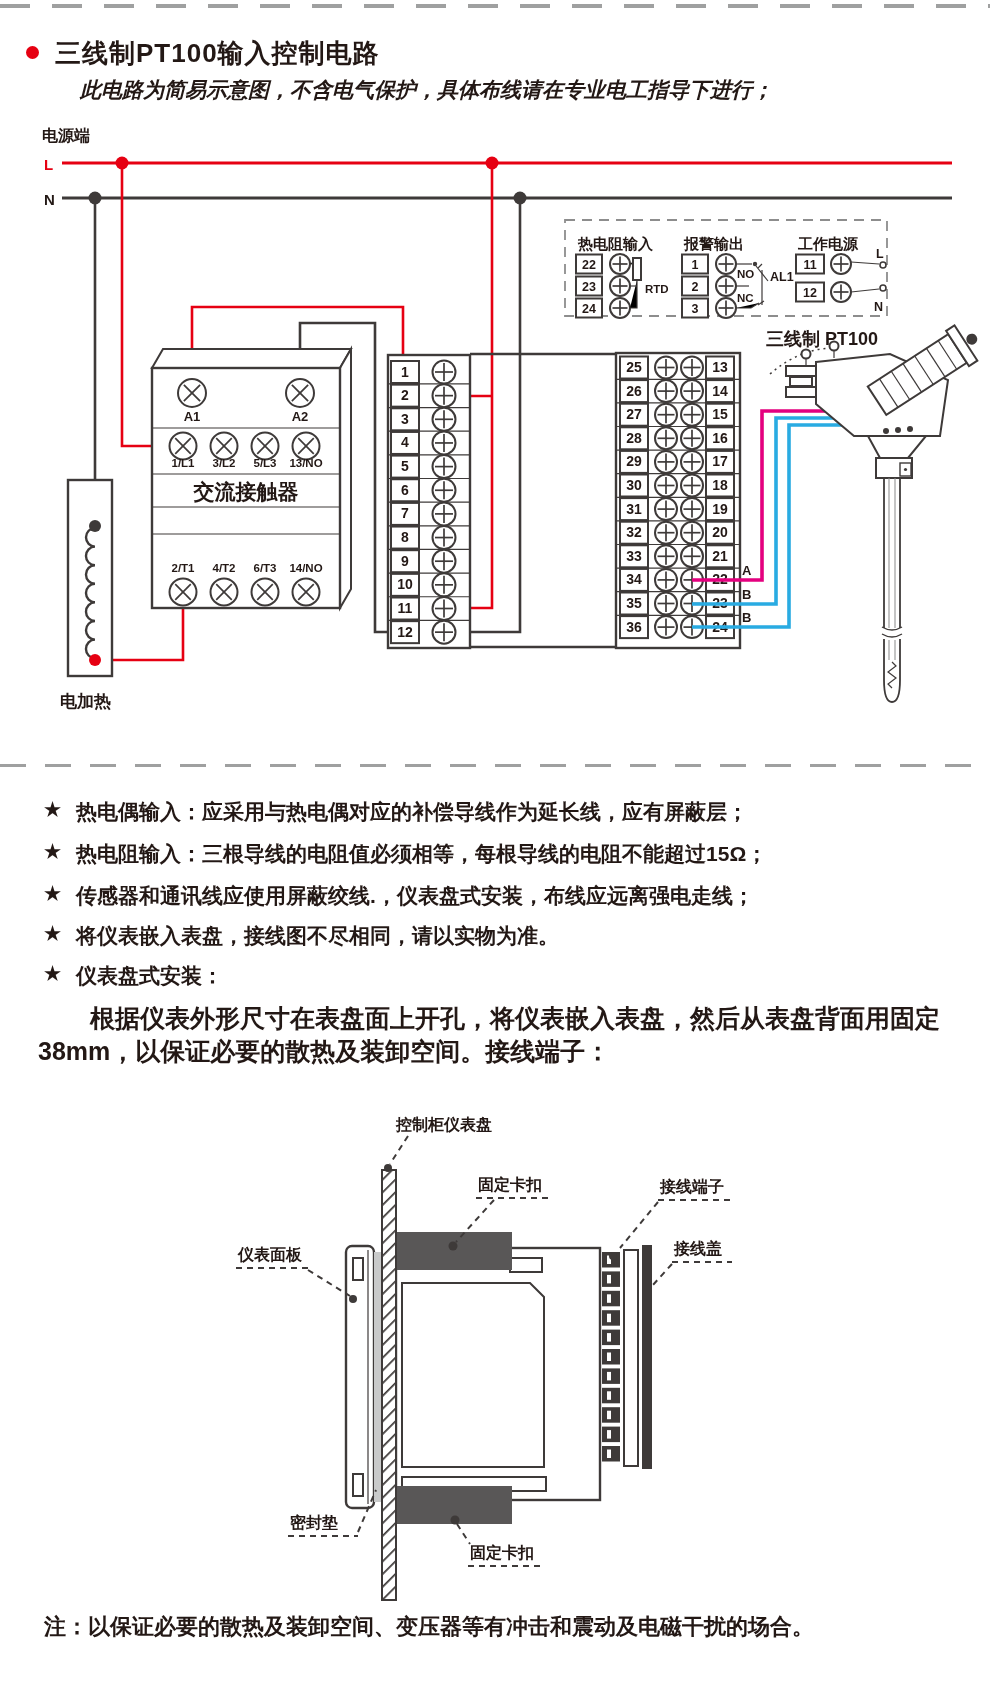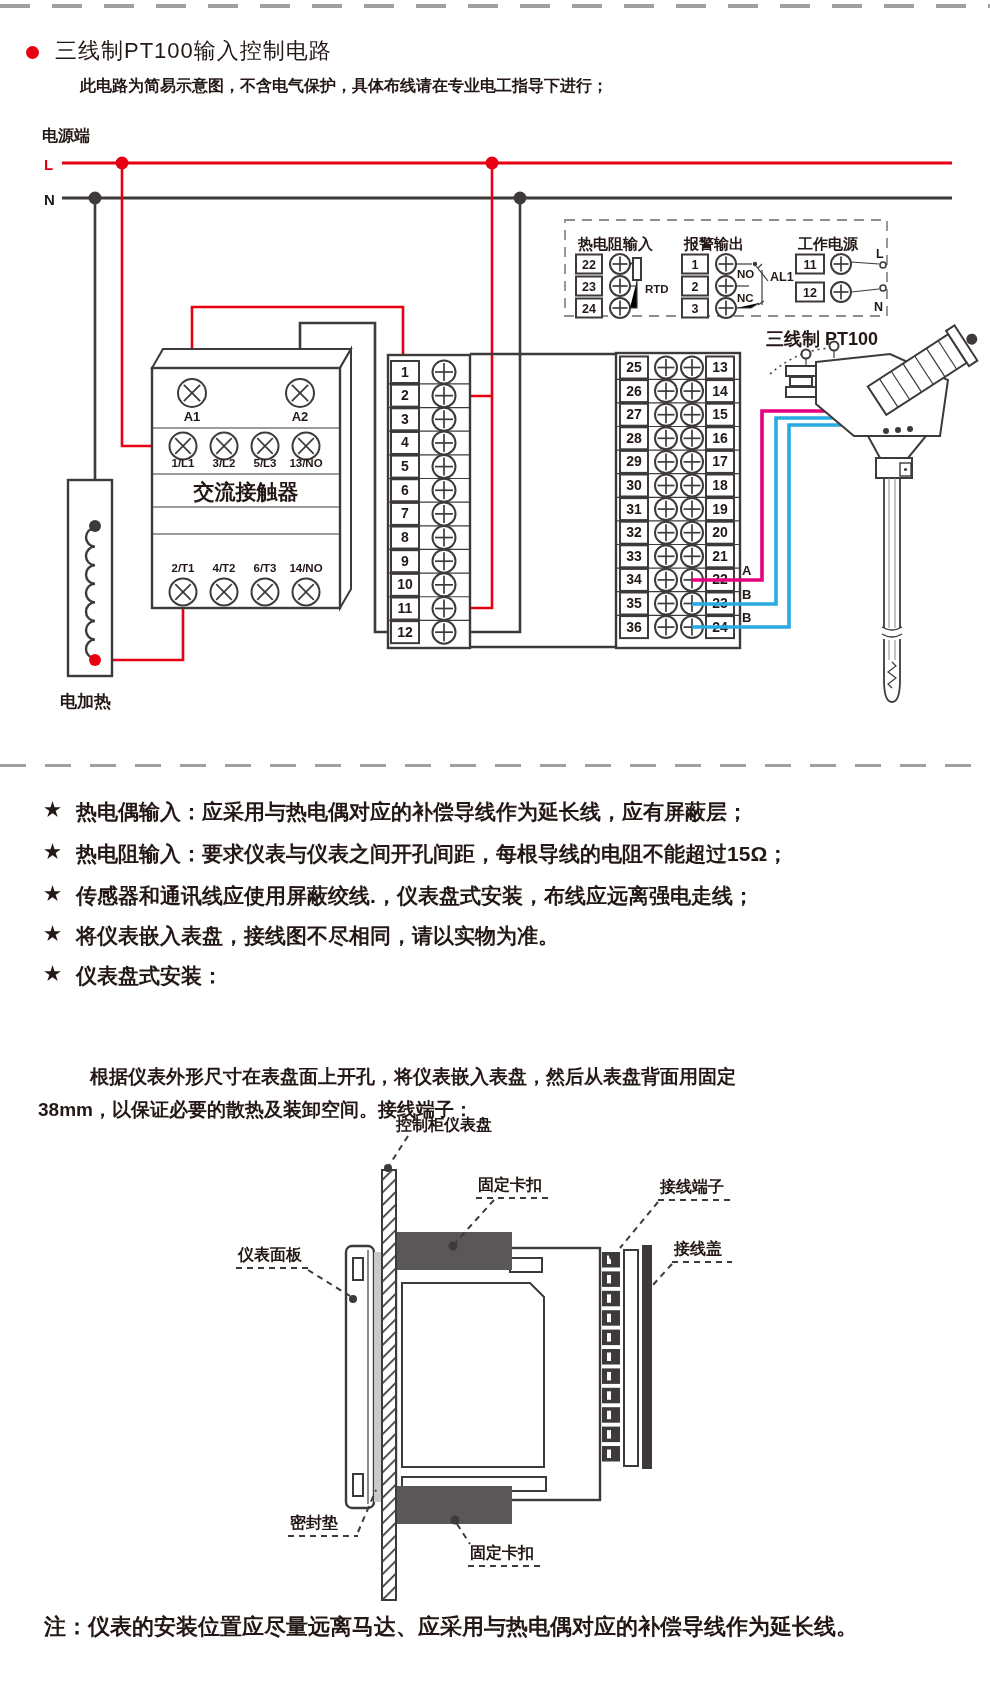--- a/index.html
+++ b/index.html
@@ -3,25 +3,25 @@
 <meta charset="utf-8">
 <style>
   html,body{margin:0;padding:0;background:#fff;}
   .page{position:relative;width:990px;height:1692px;background:#fff;overflow:hidden;
         font-family:"Liberation Sans",sans-serif;color:#231815;}
   .dash-top{position:absolute;left:0;top:4px;width:990px;height:4px;
         background:repeating-linear-gradient(90deg,#9fa0a0 0 30px,transparent 30px 52px);}
   .dash-mid{position:absolute;left:0;top:764px;width:990px;height:3px;
         background:repeating-linear-gradient(90deg,#9fa0a0 0 26px,transparent 26px 45px);}
   .bullet{position:absolute;left:26px;top:46px;width:13px;height:13px;border-radius:50%;background:#e60012;}
-  .title{position:absolute;left:55px;top:36px;font-size:22px;font-weight:normal;letter-spacing:1px;text-align:right;}
-  .subtitle{position:absolute;left:80px;top:76px;font-size:16px;font-weight:bold;}
+  .title{position:absolute;left:55px;top:36px;font-size:26px;font-weight:bold;letter-spacing:1px;text-align:right;}
+  .subtitle{position:absolute;left:80px;top:76px;font-size:21px;font-weight:bold;font-style:italic;}
   .star-row{position:absolute;left:44px;display:flex;gap:15px;font-size:21px;font-weight:bold;white-space:nowrap;}
   .star-row .star{font-size:19px;}
-  .para{position:absolute;left:38px;top:1060px;width:930px;font-size:19px;font-weight:bold;line-height:33px;}
+  .para{position:absolute;left:38px;top:1002px;width:930px;font-size:25px;font-weight:bold;line-height:33px;}
   .para .indent{padding-left:52px;}
   .foot-note{position:absolute;left:44px;top:1612px;font-size:22px;font-weight:bold;white-space:nowrap;}
   svg{position:absolute;left:0;}
   #circuit{top:0;}
   #install{top:1090px;}
   
   .rail-l{stroke:#e60012;stroke-width:3.2;}
   .rail-n{stroke:#3e3a39;stroke-width:3.2;}
   .wire-r{stroke:#e60012;stroke-width:2.6;fill:none;}
   .wire-k{stroke:#3e3a39;stroke-width:2.6;fill:none;}
@@ -483,21 +483,21 @@
   </svg>
 
   <div class="dash-mid"></div>
 
   <div class="star-row" style="top:798px">
     <span class="star">★</span>
     <span>热电偶输入：应采用与热电偶对应的补偿导线作为延长线，应有屏蔽层；</span>
   </div>
   <div class="star-row" style="top:840px">
     <span class="star">★</span>
-    <span>热电阻输入：要求仪表与仪表之间开孔间距，每根导线的电阻不能超过15Ω；</span>
+    <span>热电阻输入：三根导线的电阻值必须相等，每根导线的电阻不能超过15Ω；</span>
   </div>
   <div class="star-row" style="top:882px">
     <span class="star">★</span>
     <span>传感器和通讯线应使用屏蔽绞线.，仪表盘式安装，布线应远离强电走线；</span>
   </div>
   <div class="star-row" style="top:922px">
     <span class="star">★</span>
     <span>将仪表嵌入表盘，接线图不尽相同，请以实物为准。</span>
   </div>
   <div class="star-row" style="top:962px">
@@ -602,14 +602,14 @@
       <line x1="288" y1="446" x2="358" y2="446" class="leader"></line>
       <path d="M358,442 L376,400" class="leader"></path>
 
       <text x="470" y="468" class="t16">固定卡扣</text>
       <line x1="468" y1="476" x2="542" y2="476" class="leader"></line>
       <circle cx="455" cy="430" r="4.5" class="dot"></circle>
         <path d="M457,434 L470,454" class="leader"></path>
     </g>
   </svg>
 
-  <div class="foot-note">注：仪表的安装位置应尽量远离马达、应采用与热电偶对应的补偿导线作为延长线。</div>
+  <div class="foot-note">注：以保证必要的散热及装卸空间、变压器等有冲击和震动及电磁干扰的场合。</div>
 </div>
 
 </body></html>

